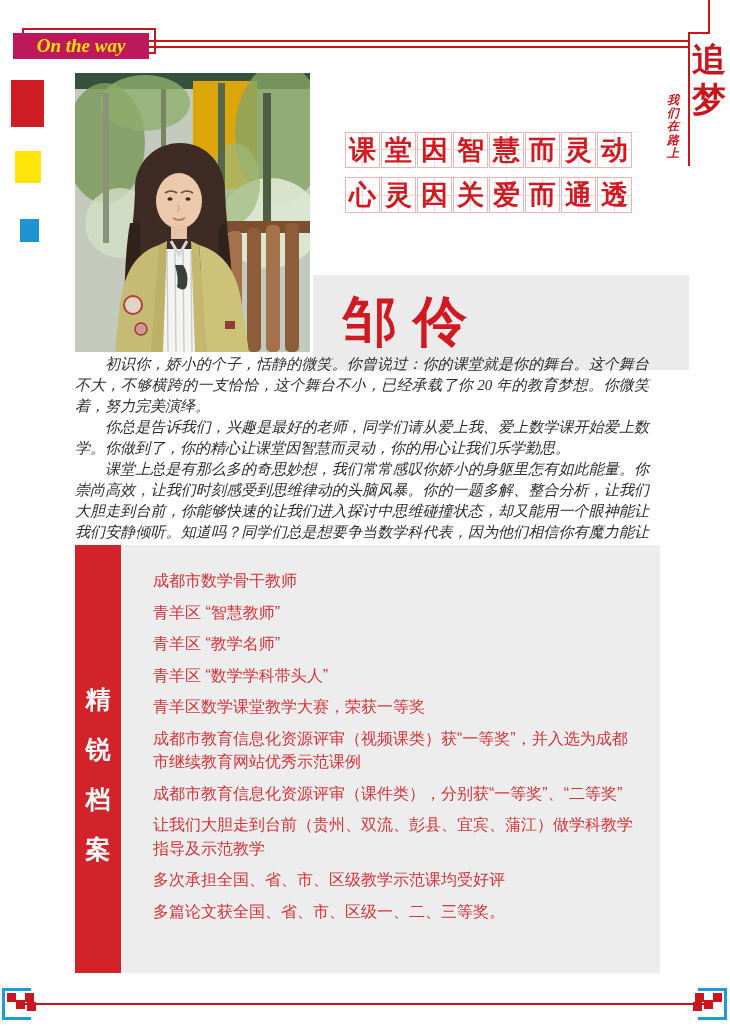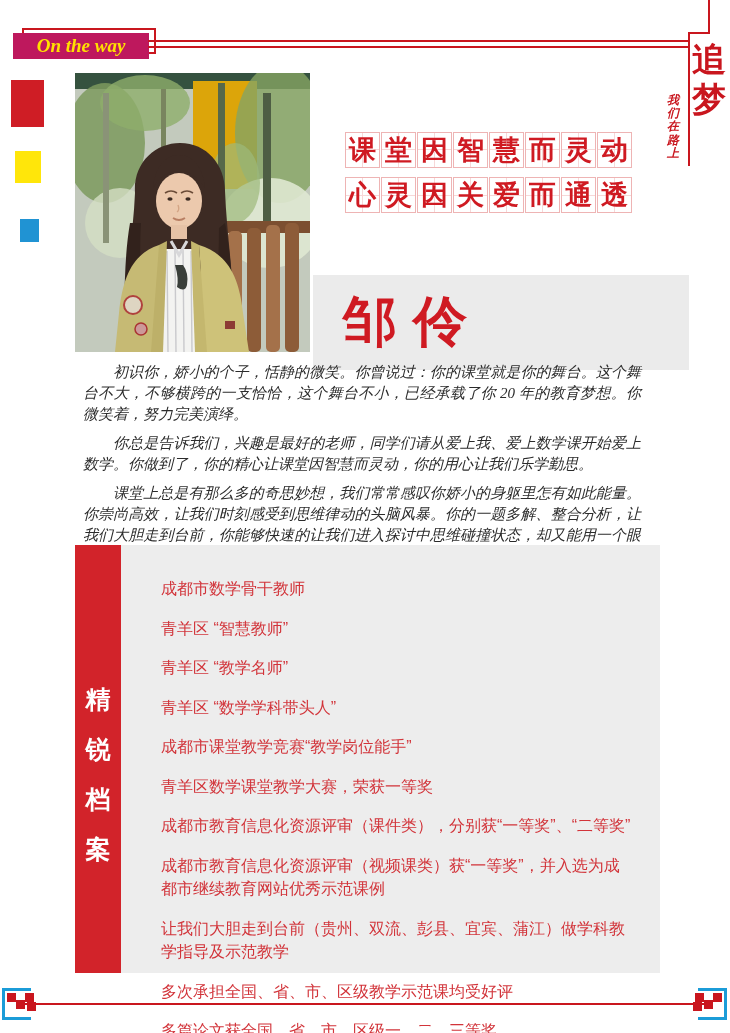--- a/index.html
+++ b/index.html
@@ -46,31 +46,31 @@
   
   .namebar{position:absolute;left:313px;top:253px;width:376px;height:95px;background:#ebebeb;
            display:flex;align-items:center;margin-top:22px;}
   .name{margin-left:30px;color:#cf1a22;font-weight:900;font-size:54px;letter-spacing:16px;
         font-family:"Liberation Sans",sans-serif;}
 
   
   .essay{position:absolute;left:75px;top:354px;width:574px;color:#2b2b2b;
          font-family:"Liberation Serif",serif;font-style:italic;font-size:15px;
          line-height:21px;text-align:justify;}
-  .essay p{margin:8px;text-indent:2em;}
+  .essay p{margin:0;text-indent:2em;}
 
   
   .panel{position:absolute;left:75px;top:545px;width:585px;height:428px;background:#ededed;}
   .panel-bar{position:absolute;left:0;top:0;width:46px;height:100%;background:#d2232a;}
   .panel-title{position:absolute;left:0;top:138px;width:46px;display:flex;flex-direction:column;
                align-items:center;gap:17px;color:#ffffff;font-size:25px;font-weight:bold;
                font-family:"Liberation Sans",sans-serif;}
   .panel-list{position:absolute;left:70px;top:16px;width:502px;color:#d2343a;
               font-size:16px;line-height:23.5px;font-family:"Liberation Sans",sans-serif;}
-  .panel-list .item{margin:16px;}
+  .panel-list .item{margin:8px;}
 
   
   .f-line{position:absolute;left:22px;top:1003px;width:686px;height:2px;background:#c9161e;}
   .orn{position:absolute;top:988px;width:26px;height:26px;}
   .orn-left{left:2px;border:3px solid #1b9cd8;border-right:none;}
   .orn-right{left:698px;border:3px solid #1b9cd8;border-left:none;}
   .orn i{position:absolute;width:9px;height:9px;background:#c9161e;display:block;}
   .orn-left i.a{left:2px;top:2px;} .orn-left i.b{left:11px;top:9px;} .orn-left i.c{left:20px;top:2px;}
   .orn-left i.d{left:22px;top:11px;}
   .orn-right i.a{right:2px;top:2px;} .orn-right i.b{right:11px;top:9px;} .orn-right i.c{right:20px;top:2px;}
@@ -185,24 +185,23 @@
       <span>精</span>
       <span>锐</span>
       <span>档</span>
       <span>案</span>
     </div>
     <div class="panel-list">
       <div class="item">成都市数学骨干教师</div>
       <div class="item">青羊区 “智慧教师”</div>
       <div class="item">青羊区 “教学名师”</div>
       <div class="item">青羊区 “数学学科带头人”</div>
-      <div class="item">成都市课堂教学竞赛“教学岗位能手”</div>
       <div class="item">青羊区数学课堂教学大赛，荣获一等奖</div>
+      <div class="item">成都市教育信息化资源评审（视频课类）获“一等奖”，并入选为成都市继续教育网站优秀示范课例</div>
       <div class="item">成都市教育信息化资源评审（课件类），分别获“一等奖”、“二等奖”</div>
-      <div class="item">成都市教育信息化资源评审（视频课类）获“一等奖”，并入选为成都市继续教育网站优秀示范课例</div>
       <div class="item">让我们大胆走到台前（贵州、双流、彭县、宜宾、蒲江）做学科教学指导及示范教学</div>
       <div class="item">多次承担全国、省、市、区级教学示范课均受好评</div>
       <div class="item">多篇论文获全国、省、市、区级一、二、三等奖。</div>
     </div>
   </div>
 
   <div class="f-line"></div>
   <div class="orn orn-left">
     <i class="a"></i>
       <i class="b"></i>

